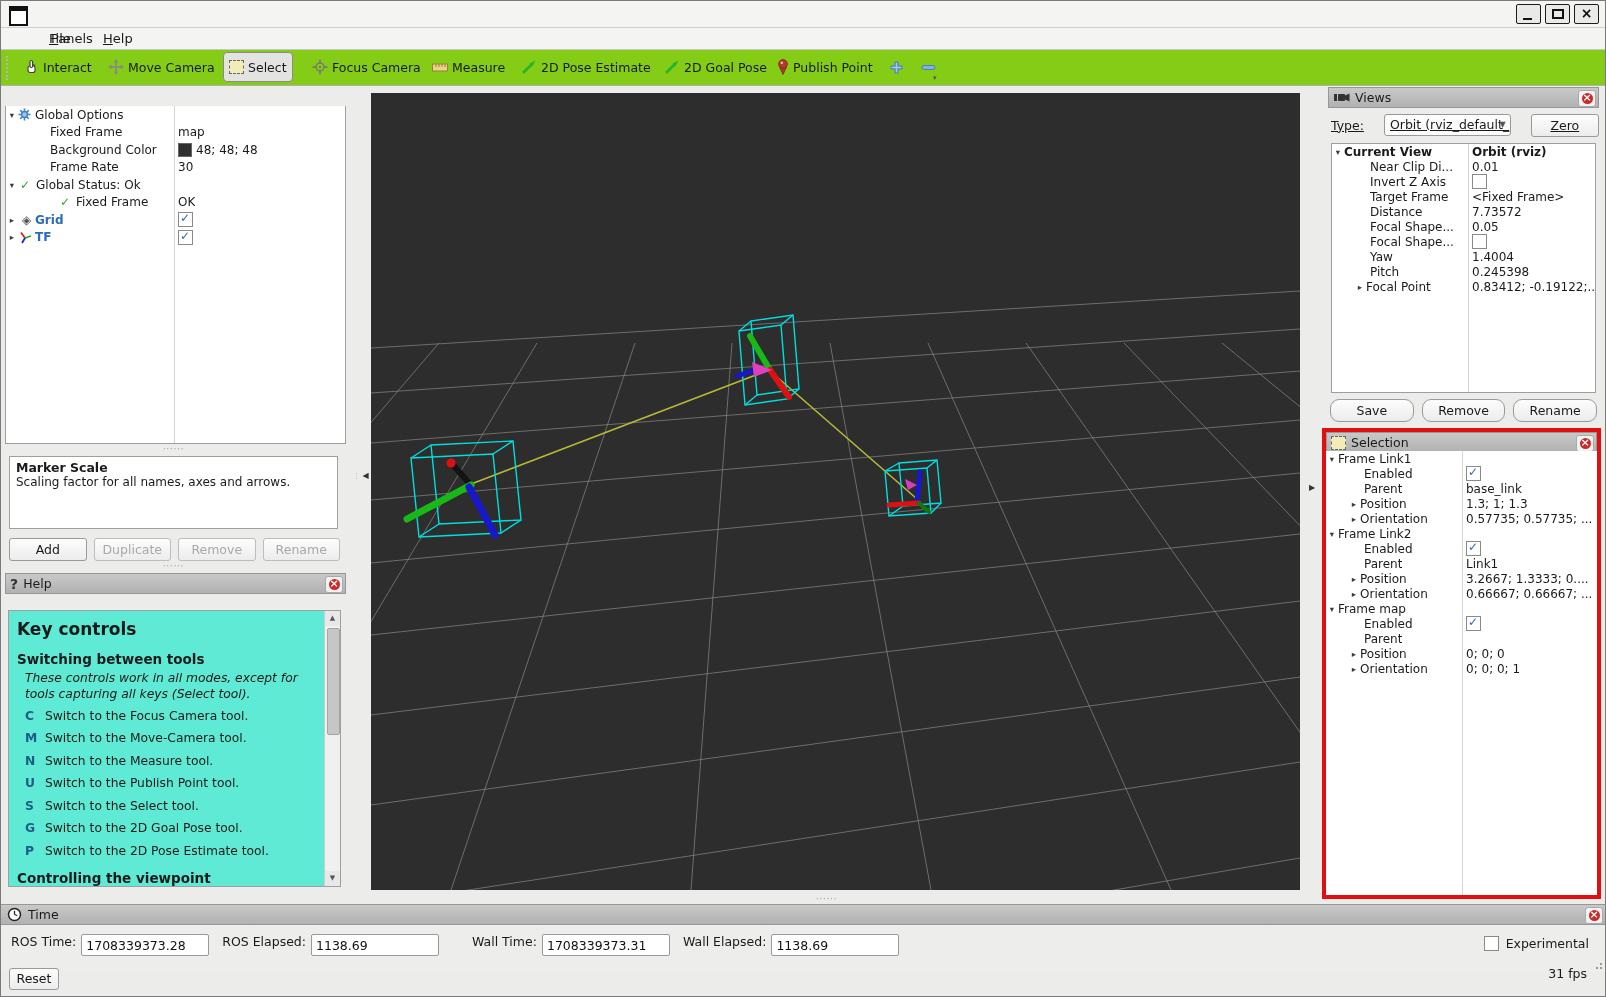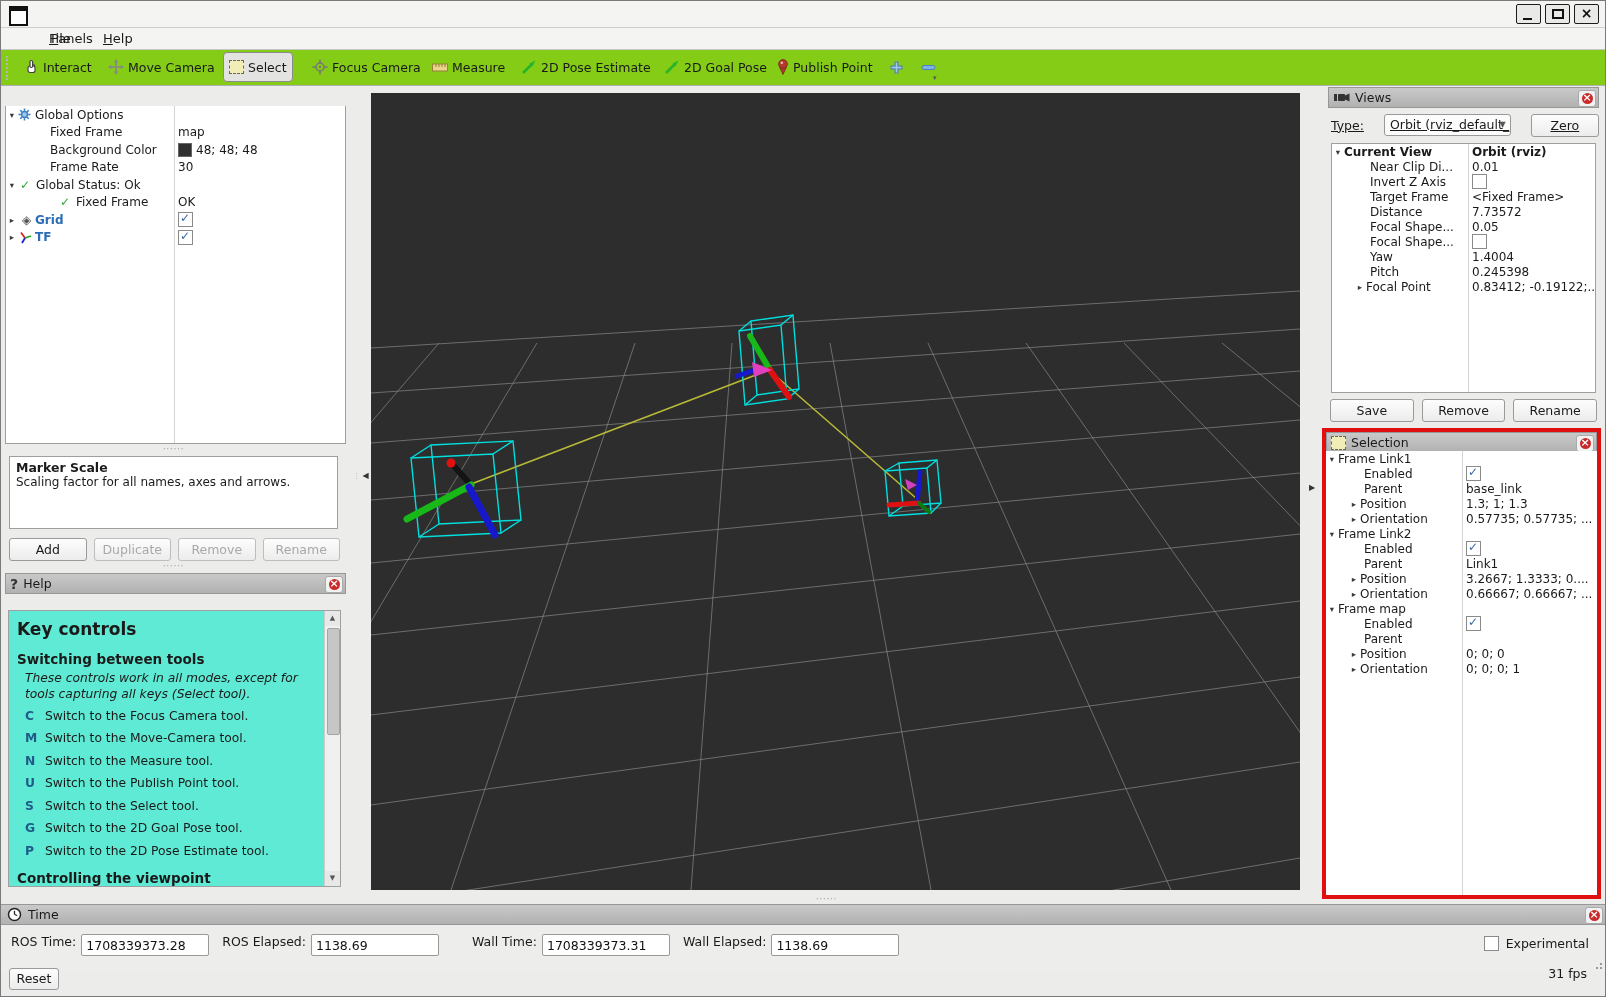--- a/index.html
+++ b/index.html
@@ -80,21 +80,21 @@
   .collapse{position:absolute;font-size:8px;color:#333;}
   .collapse .dotcol{color:#aaa;font-size:7px;letter-spacing:0;}
 
   
   .views-panel{position:absolute;left:1327px;top:86px;width:271px;height:340px;}
   .type-row{position:absolute;left:0;top:26px;width:100%;height:24px;display:flex;align-items:center;gap:20px;font-size:12.5px;text-decoration:underline;}
   .combo{position:relative;width:122px;height:20px;background:#fcfcfc;border:1px solid #999;border-radius:3px;line-height:20px;padding:0 16px 0 5px;overflow:hidden;white-space:nowrap;}
   .combo .arr{position:absolute;right:4px;top:0;font-size:8px;color:#555;}
   .views-tree{position:absolute;left:3px;top:56px;width:263px;height:248px;background:#fff;border:1px solid #9f9f9f;overflow:hidden;}
   .views-btns{position:absolute;left:2px;top:312px;width:267px;display:flex;gap:8px;}
-  .views-btns .btn{flex:1;height:21px;line-height:21px;}
+  .views-btns .btn{flex:1;height:21px;line-height:21px;border-radius:9px;}
   .sel-wrap{position:absolute;left:1321px;top:427px;width:271px;height:463px;border:4px solid #e01010;background:#fff;}
   .sel-tree{position:absolute;left:0;top:19px;right:0;bottom:0;background:#fff;}
 
   
   .time-panel{position:absolute;left:0;top:903px;width:1604px;height:68px;background:#ededeb;}
   .time-hdr{height:19px;background:linear-gradient(#c9c9c9,#b1b1b1);border-top:1px solid #979797;border-bottom:1px solid #979797;display:flex;align-items:center;gap:6px;padding:0 6px;font-size:12.5px;position:relative;}
   .time-fields{position:absolute;left:10px;top:30px;display:flex;align-items:flex-start;gap:5px;font-size:12.5px;}
   .time-fields input{width:118px;height:18px;border:1px solid #999;border-radius:2px;font-family:"DejaVu Sans",sans-serif;font-size:12.5px;padding:1px 4px;background:#fff;color:#111;}
   .reset-btn{position:absolute;left:8px;top:64px;width:48px;height:20px;line-height:20px;}
   .experimental{position:absolute;right:16px;top:32px;display:flex;align-items:center;gap:7px;font-size:12.5px;}

